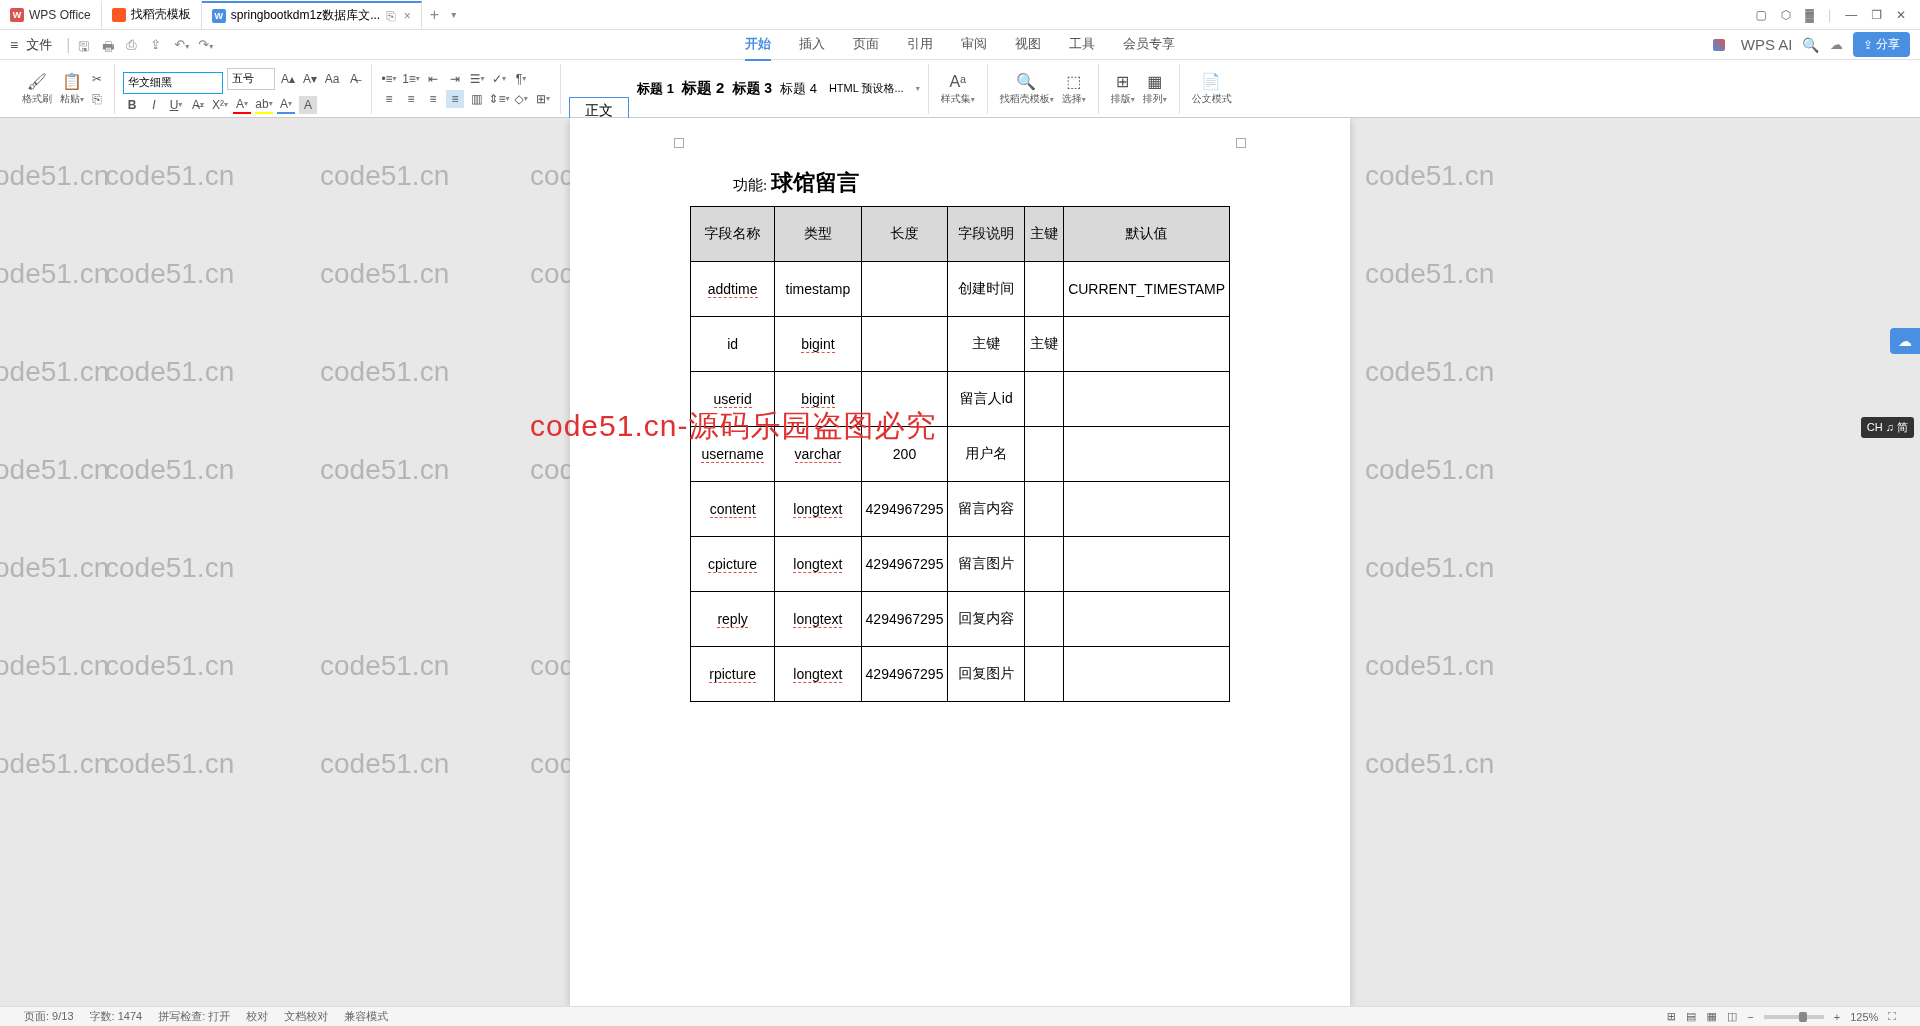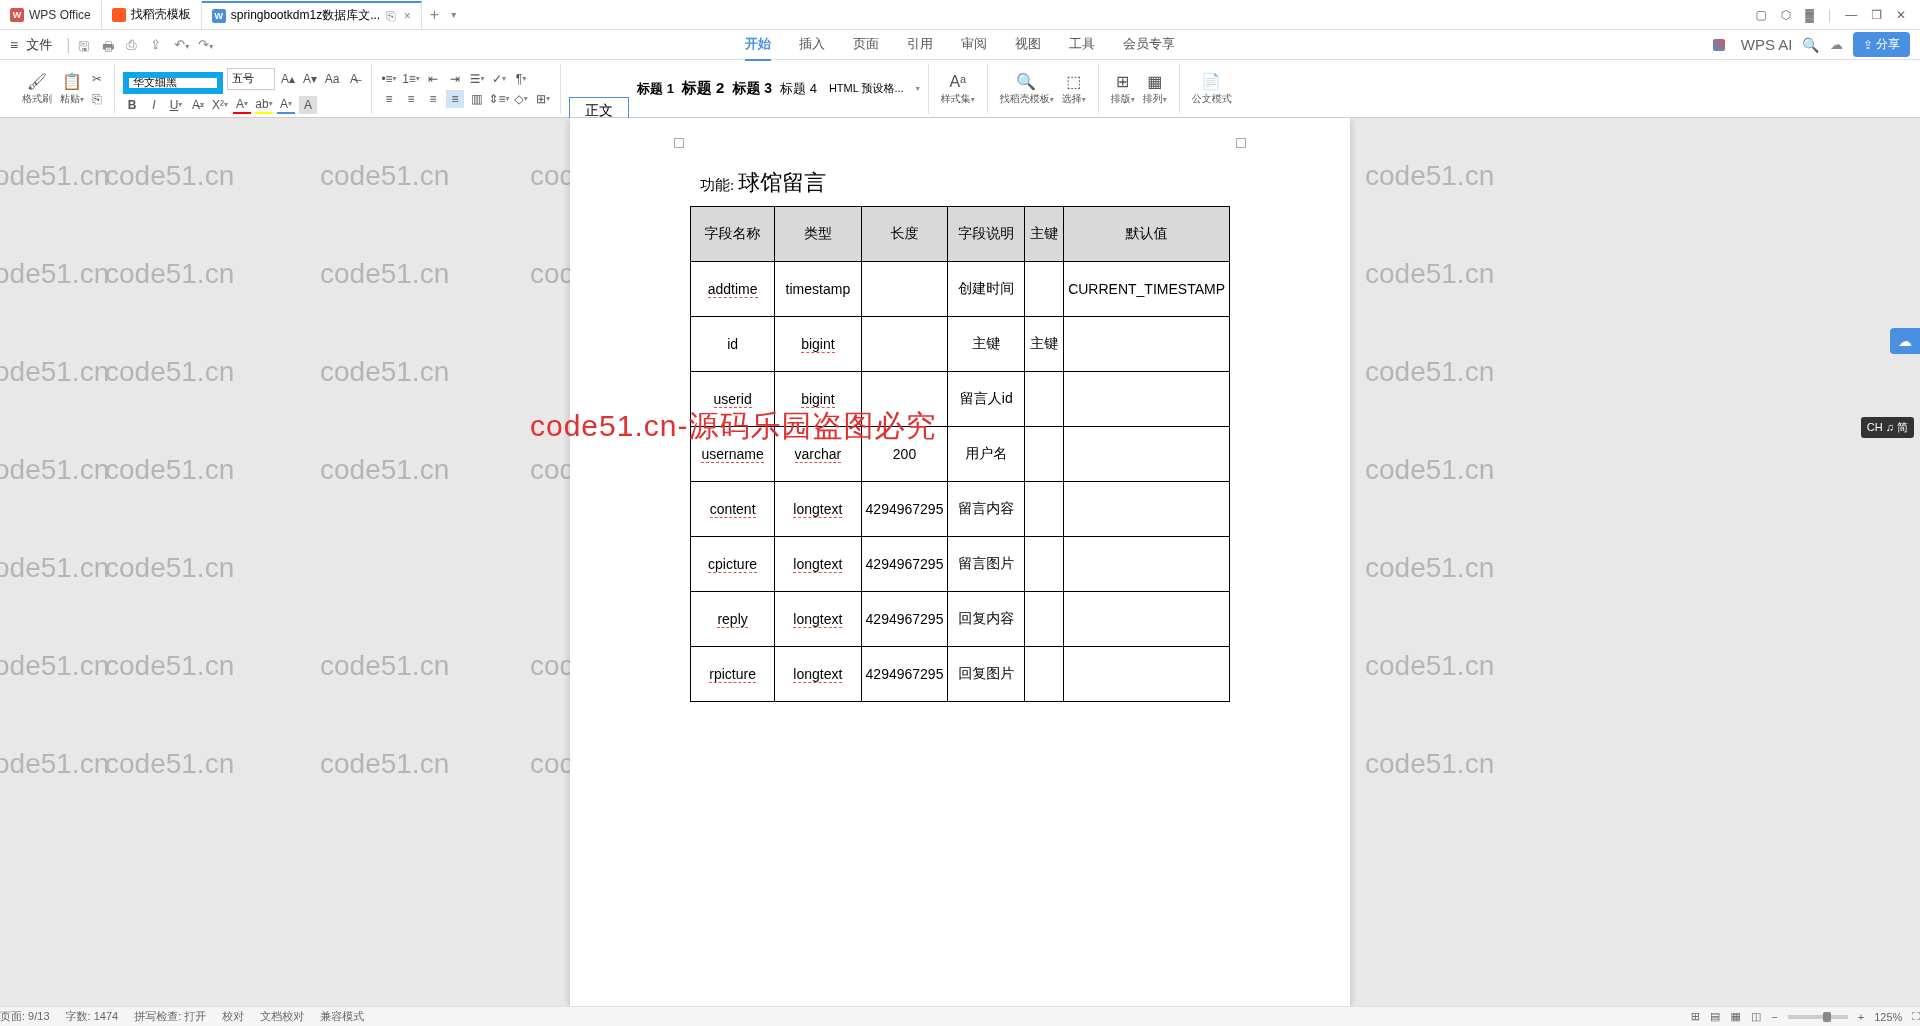--- a/index.html
+++ b/index.html
@@ -33,61 +33,61 @@
 .search-ic { font-size: 14px; color: #888; }
 .share-btn { background: #4a90e2; color: #fff; font-size: 12px; padding: 4px 10px; border-radius: 4px; display: flex; align-items: center; gap: 3px; }
 .cloud-ic { color: #888; font-size: 13px; }
 
 
 .ribbon { height: 58px; background: #fff; display: flex; align-items: center; padding: 0 10px; border-bottom: 1px solid #ccc; gap: 0; }
 .rgroup { display: flex; align-items: center; padding: 0 8px; height: 50px; border-right: 1px solid #e0e0e0; }
 .rgroup:last-child { border-right: none; }
 .rbtn-v { display: flex; flex-direction: column; align-items: center; justify-content: center; font-size: 10px; color: #555; padding: 0 4px; cursor: pointer; }
 .rbtn-v .ic { font-size: 16px; height: 20px; display: flex; align-items: center; }
-.font-sel { width: 100px; height: 22px; border: 6px solid #0ea5e9; font-size: 11px; padding: 0 4px; margin-top: 8px; }
+.font-sel { width: 100px; height: 22px; border: 1px solid #0ea5e9; font-size: 11px; padding: 0 4px; margin-top: 8px; }
 .size-sel { width: 48px; height: 22px; border: 1px solid #ccc; font-size: 11px; padding: 0 4px; }
 .rcol { display: flex; flex-direction: column; gap: 2px; }
 .rrow { display: flex; align-items: center; gap: 4px; }
 .ribbon-icon { width: 18px; height: 18px; display: inline-flex; align-items: center; justify-content: center; font-size: 12px; color: #555; cursor: pointer; }
 .chev { font-size: 8px; color: #888; }
 .style-box { border: 1px solid #ccc; padding: 4px 12px; font-size: 14px; cursor: pointer; min-width: 60px; text-align: center; }
 .style-box.active { border: 1px solid #4a90e2; margin-top: 44px; }
 .style-strip { display: flex; align-items: center; gap: 8px; }
 .style-lbl { font-size: 14px; cursor: pointer; }
 .h1-s { font-weight: bold; font-size: 13px; }
 .h2-s { font-weight: bold; font-size: 15px; }
 .h3-s { font-weight: bold; font-size: 14px; }
 .h4-s { font-size: 13px; }
 .html-lbl { font-size: 11px; padding: 0 4px; }
 
 
 .doc-area { position: absolute; top: 118px; left: 0; right: 0; bottom: 20px; background: #e8e8e8; overflow: hidden; display: flex; justify-content: center; }
 .page { width: 780px; background: #fff; box-shadow: 0 2px 8px rgba(0,0,0,0.2); margin-top: 0; padding: 20px 100px 60px 100px; position: relative; }
 .doc-title-row { display: flex; align-items: baseline; margin: 18px 0 8px 30px; }
-.fn-lbl { font-size: 15px; font-family: FangSong, serif; }
-.fn-txt { font-size: 22px; font-weight: normal; font-family: SimSun, serif; margin-left: 4px; }
+.fn-lbl { font-size: 15px; font-family: FangSong, serif; margin-left: 33px; }
+.fn-txt { font-size: 22px; font-weight: bold; font-family: SimSun, serif; margin-left: 4px; }
 
 table.db { border-collapse: collapse; width: 540px; margin: 0 auto; font-family: FangSong, SimSun, serif; }
 table.db th, table.db td { border: 1px solid #000; padding: 18px 4px; text-align: center; font-size: 14px; vertical-align: middle; }
 table.db th { background: #d9d9d9; font-weight: normal; height: 42px; }
 table.db td { height: 42px; }
 .dashed-u { border-bottom: 1px dashed #d9534f; display: inline-block; }
 .col-name { width: 98px; }
 .col-type { width: 100px; }
 .col-len { width: 58px; }
 .col-desc { width: 134px; }
 .col-pk { width: 56px; }
 .col-def { width: 94px; }
 
 
 .watermark { position: absolute; font-size: 28px; color: #b5b5b5; pointer-events: none; white-space: nowrap; font-family: Arial, sans-serif; }
 .overlay-red { position: absolute; color: #e03030; font-size: 30px; font-weight: 500; pointer-events: none; font-family: "Microsoft YaHei", sans-serif; letter-spacing: 1px; }
 
 
-.statusbar { position: absolute; bottom: 0; left: 0; right: 0; height: 20px; background: #f5f5f5; border-top: 1px solid #ddd; display: flex; align-items: center; padding: 0 0; font-size: 11px; color: #666; gap: 16px; }
+.statusbar { position: absolute; bottom: 0; left: 0; right: 0; height: 20px; background: #f5f5f5; border-top: 1px solid #ddd; display: flex; align-items: center; padding: 0 24px; font-size: 11px; color: #666; gap: 16px; }
 .statusbar .sb-right { margin-left: auto; display: flex; align-items: center; gap: 10px; }
 
 
 .ime-badge { position: absolute; right: 6px; top: 417px; background: #333; color: #fff; font-size: 11px; padding: 3px 6px; border-radius: 3px; }
 .float-blue { position: absolute; right: 0; top: 328px; width: 30px; height: 26px; background: #4a90e2; border-radius: 4px 0 0 4px; display: flex; align-items: center; justify-content: center; color: #fff; font-size: 14px; }
 
 .ruler-gap { height: 12px; display: flex; justify-content: space-between; padding: 0 4px; }
 .ruler-tab { width: 10px; height: 10px; border: 1px solid #aaa; }
 </style>
 </head>

